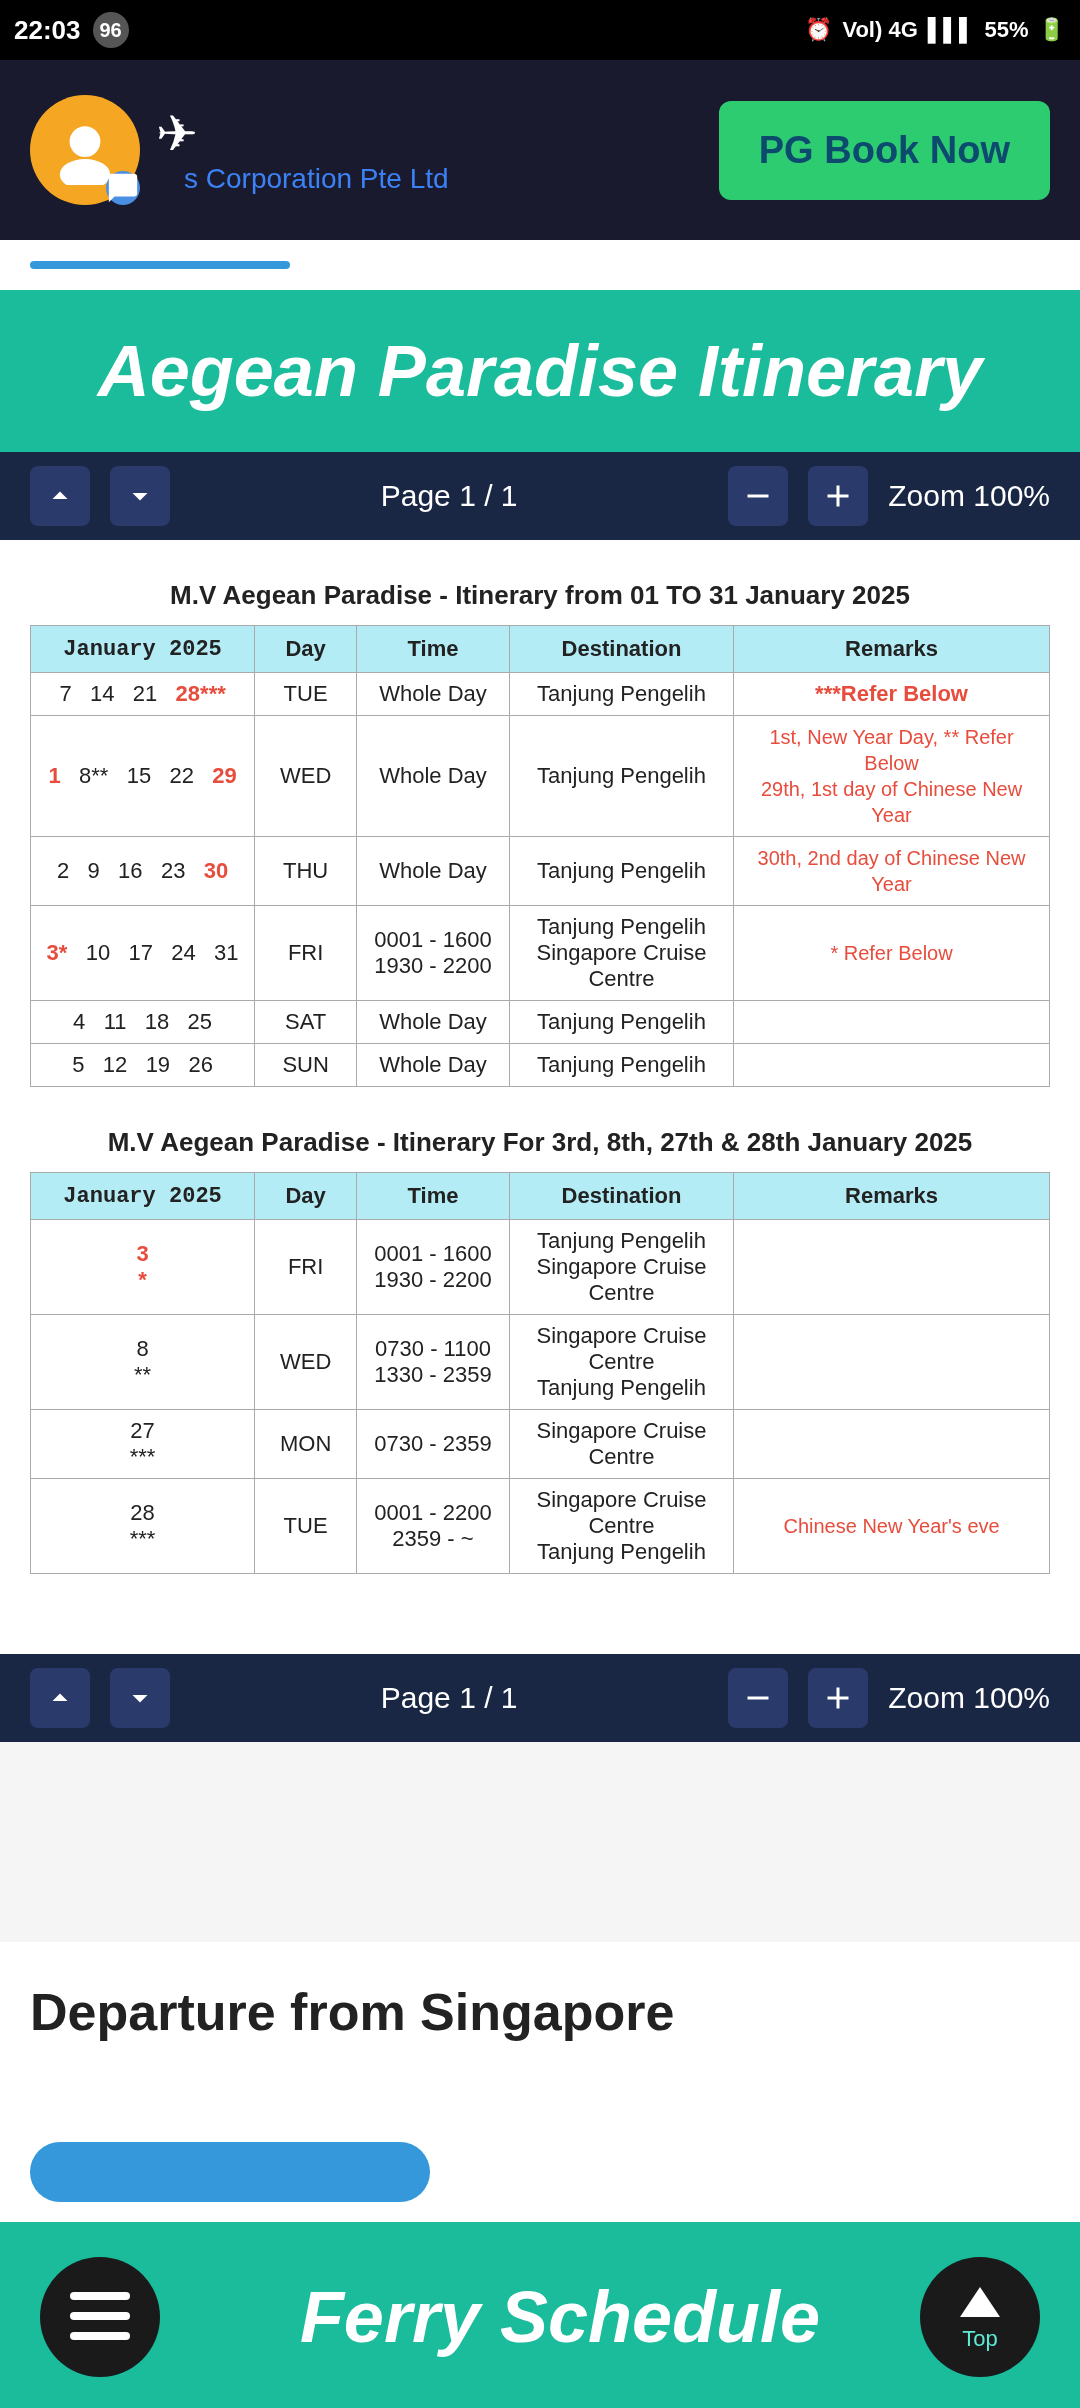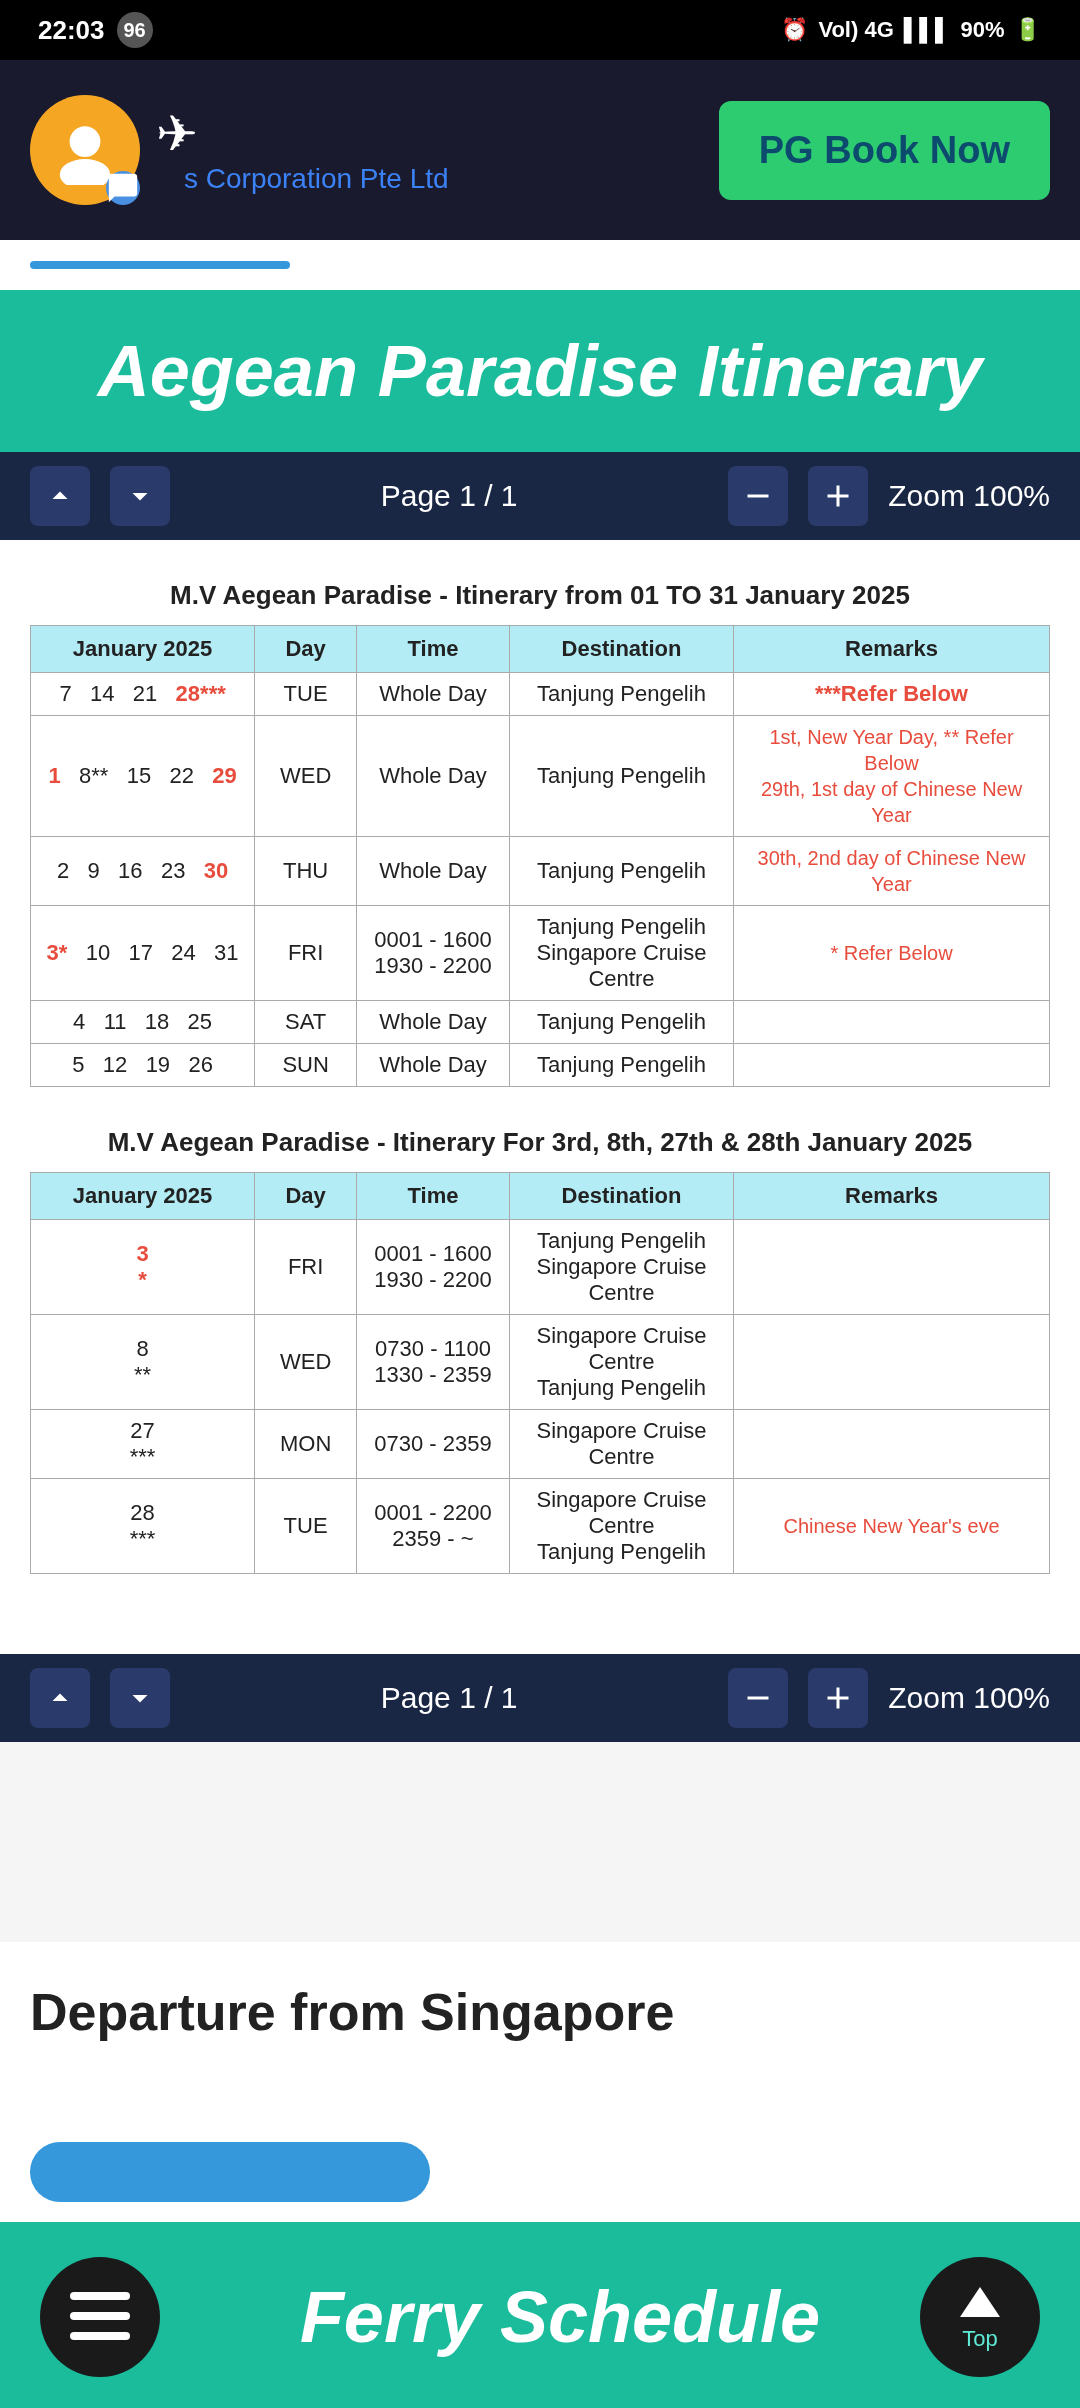--- a/index.html
+++ b/index.html
@@ -12,21 +12,21 @@
       overflow-x: hidden;
     }
 
     
     .status-bar {
       background: #000;
       color: #fff;
       display: flex;
       justify-content: space-between;
       align-items: center;
-      padding: 8px 38px;
+      padding: 8px 14px;
       height: 60px;
       font-size: 26px;
       font-weight: bold;
     }
     .status-left { display: flex; align-items: center; gap: 12px; }
     .status-badge {
       background: #555;
       border-radius: 50%;
       width: 36px; height: 36px;
       display: flex; align-items: center; justify-content: center;
@@ -169,21 +169,21 @@
       text-align: center;
       font-weight: bold;
       color: #222;
     }
     .itinerary-table td {
       border: 1px solid #aaa;
       padding: 8px 8px;
       text-align: center;
       color: #222;
     }
-    .itinerary-table .col-dates { width: 22%; }
+    .itinerary-table .col-dates { width: 22%; font-family: Liberation Mono, monospace; }
     .itinerary-table .col-day { width: 10%; margin-top: 24px; }
     .itinerary-table .col-time { width: 15%; }
     .itinerary-table .col-dest { width: 22%; }
     .itinerary-table .col-remarks { width: 31%; }
 
     .red-text { color: #e74c3c; font-weight: bold; }
     .remarks-red { color: #e74c3c; font-size: 20px; }
 
     
     .bottom-toolbar {
@@ -280,21 +280,21 @@
 
 <div class="status-bar">
   <div class="status-left">
     <span>22:03</span>
     <span class="status-badge">96</span>
   </div>
   <div class="status-right">
     <span>⏰</span>
     <span>Vol) 4G</span>
     <span>▌▌▌</span>
-    <span>90%</span>
+    <span>55%</span>
     <span>🔋</span>
   </div>
 </div>
 
 <div class="header">
   <div class="header-logo">
     <div class="avatar">
       <svg viewBox="0 0 100 100">
         <circle cx="50" cy="38" r="22" fill="#fff"></circle>
         <ellipse cx="50" cy="85" rx="36" ry="22" fill="#fff"></ellipse>

